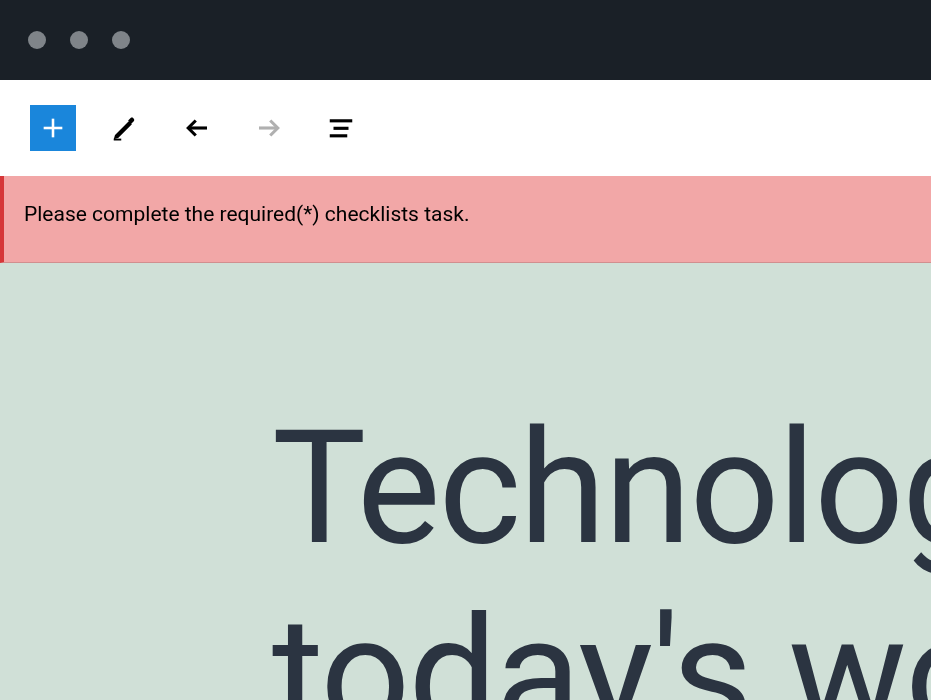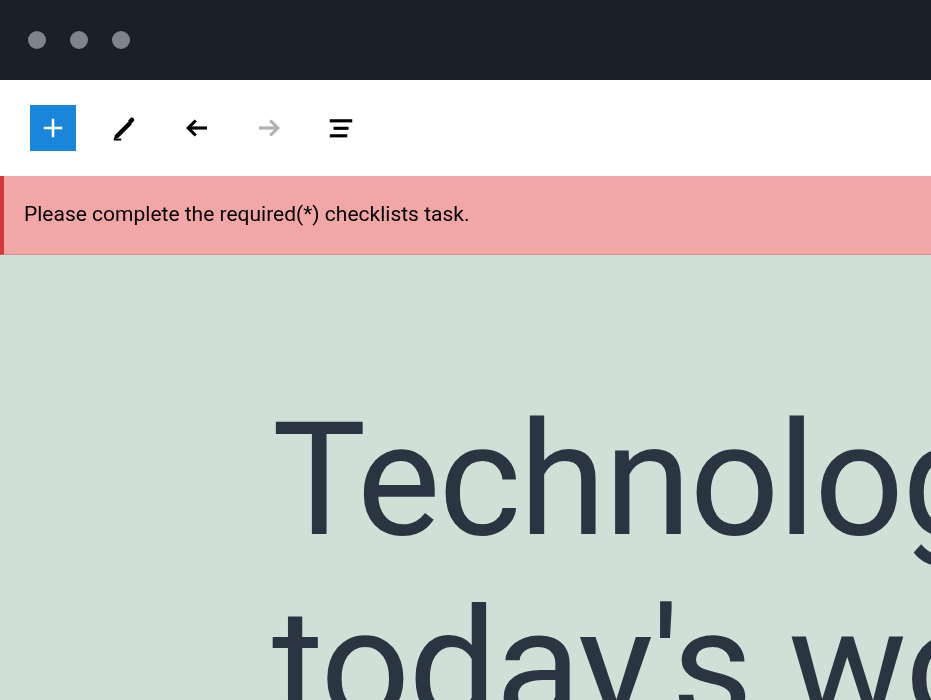--- a/index.html
+++ b/index.html
@@ -49,21 +49,21 @@
       display: flex;
       align-items: center;
       justify-content: center;
       cursor: pointer;
     }
     .tool-btn svg { display: block; }
     .notice {
       background: #f2a7a7;
       border-left: 4px solid #d63638;
       border-bottom: 1px solid #d18f8f;
-      padding: 26px 20px 28px 20px;
+      padding: 26px 20px 36px 20px;
       font-size: 21px;
       color: #000;
     }
     .content {
       background: #d0e0d7;
       height: 524px;
       overflow: hidden;
       position: relative;
     }
     .headline {

